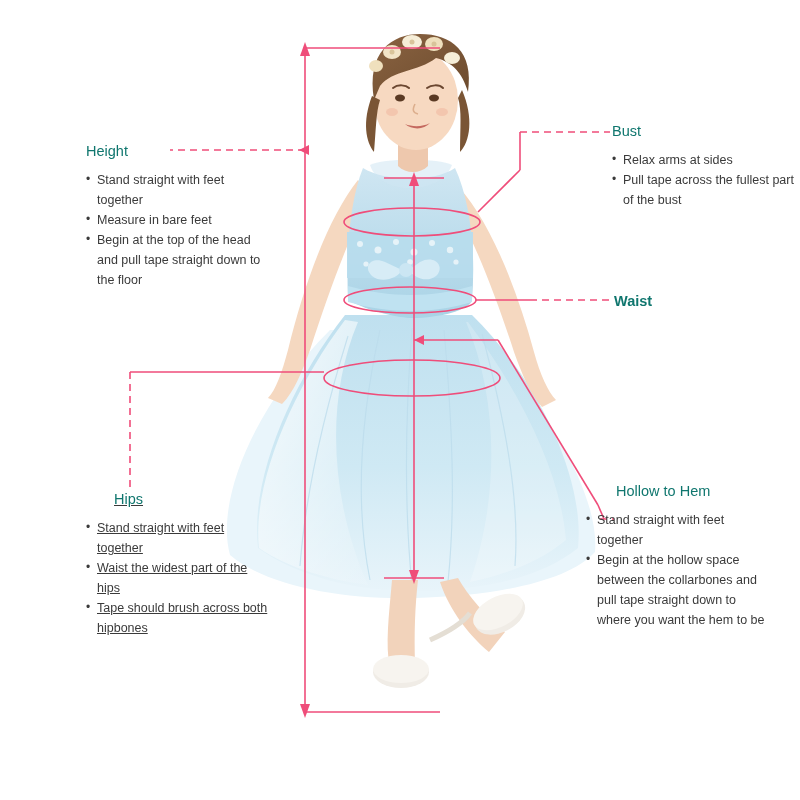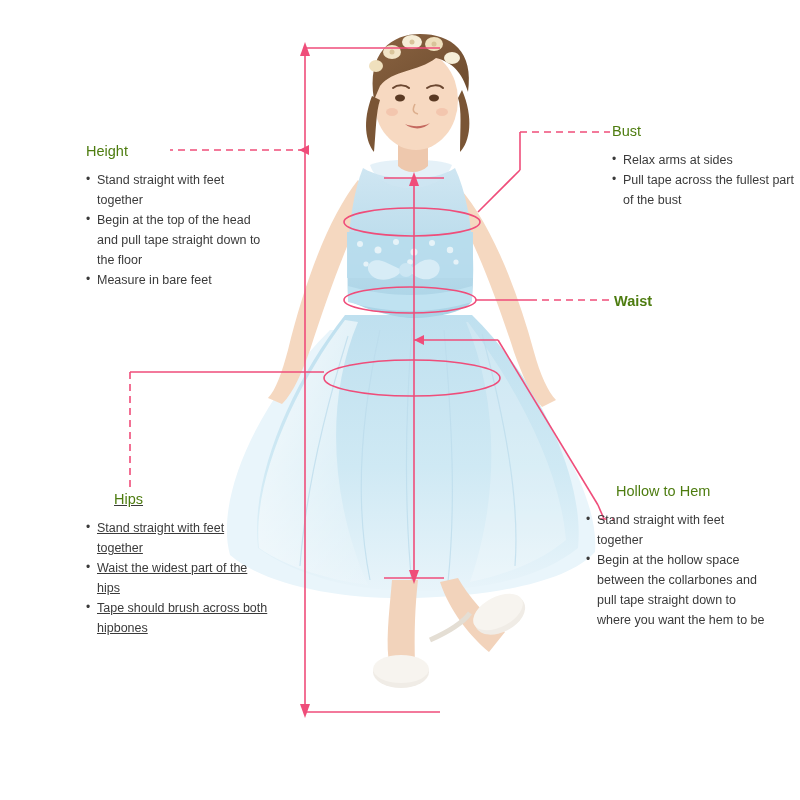--- a/index.html
+++ b/index.html
@@ -28,21 +28,21 @@
   }
 
   
   .ann {
     position: absolute;
     color: #3a3a3a;
     font-size: 12.5px;
     line-height: 20px;
   }
   .ann .title {
-    color: #4d7c0f;
+    color: #0f766e;
     font-size: 14.5px;
     line-height: 18px;
     margin-bottom: 10px;
     white-space: nowrap;
   }
   .ann ul {
     margin: 0;
     padding: 0;
     list-style: none;
   }
@@ -229,22 +229,22 @@
         <line x1="600" y1="519" x2="614" y2="519" stroke-dasharray="7 5"></line>
         <path d="M414 340 L424 335 L424 345 Z" fill="#ef4d7a" stroke="none"></path>
       </g>
     </g>
   </svg>
 
   <div class="ann" style="left:86px; top:142px;">
     <div class="title">Height</div>
     <ul>
       <li>Stand straight with feet together</li>
+      <li>Measure in bare feet</li>
       <li>Begin at the top of the head and pull tape straight down to the floor</li>
-      <li>Measure in bare feet</li>
     </ul>
   </div>
 
   <div class="ann" style="left:612px; top:122px;">
     <div class="title">Bust</div>
     <ul>
       <li>Relax arms at sides</li>
       <li>Pull tape across the fullest part of the bust</li>
     </ul>
   </div>

